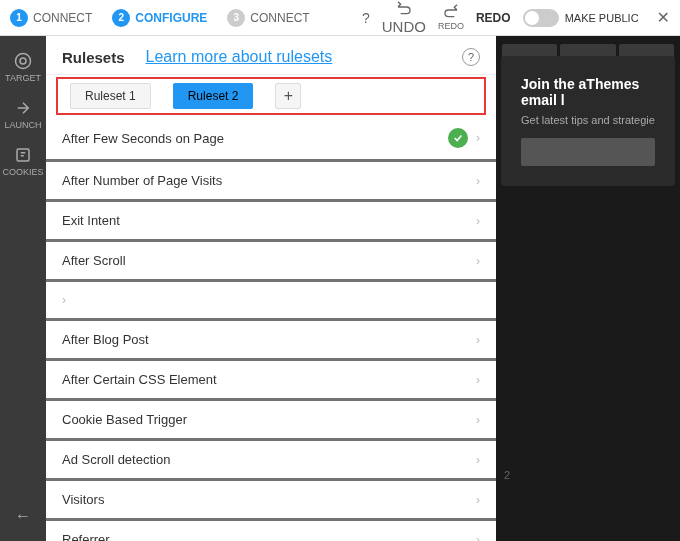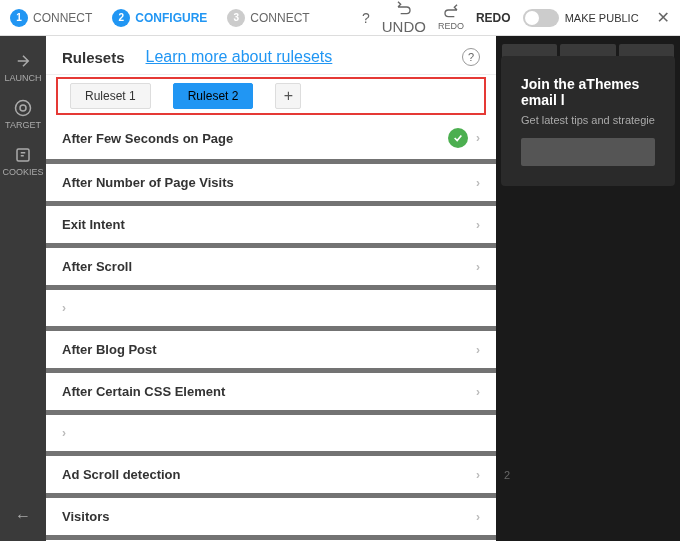--- a/index.html
+++ b/index.html
@@ -89,23 +89,22 @@
       font-size: 16px; color: #555; display: flex; align-items: center; justify-content: center; border-radius: 2px;
     }
     .rulesets-highlight {
       position: absolute; top: 2px; left: 10px; right: 10px; bottom: 2px;
       border: 2px solid #e53935; pointer-events: none; z-index: 10;
     }
 
     
     .trigger-list { flex: 1; }
     .trigger-item {
-      display: flex; align-items: center; padding: 11px 16px; border-bottom: 5px solid #737373;
+      display: flex; align-items: center; padding: 11px 16px; border-bottom: 3px solid #737373;
       cursor: pointer;
-      font-weight: bold;
     }
     .trigger-name { flex: 1; font-size: 13px; color: #333; }
     .trigger-chevron { color: #bbb; font-size: 12px; }
     .trigger-check {
       width: 20px; height: 20px; background: #4caf50; border-radius: 50%;
       display: flex; align-items: center; justify-content: center; margin-right: 8px;
     }
 
     
     .preview-panel {
@@ -165,30 +164,30 @@
 
     <button class="close-btn">✕</button>
   </div>
 </div>
 
 <div class="main-area">
 
   <div class="sidebar">
     <div class="sidebar-item">
       <svg viewBox="0 0 24 24" fill="none" stroke="currentColor" stroke-width="2">
-        <path d="M5 12h14M12 5l7 7-7 7"></path>
-      </svg>
-      <span>LAUNCH</span>
-    </div>
-    <div class="sidebar-item">
-      <svg viewBox="0 0 24 24" fill="none" stroke="currentColor" stroke-width="2">
         <circle cx="12" cy="12" r="10"></circle>
           <circle cx="12" cy="12" r="4"></circle>
       </svg>
       <span>TARGET</span>
+    </div>
+    <div class="sidebar-item">
+      <svg viewBox="0 0 24 24" fill="none" stroke="currentColor" stroke-width="2">
+        <path d="M5 12h14M12 5l7 7-7 7"></path>
+      </svg>
+      <span>LAUNCH</span>
     </div>
     <div class="sidebar-item">
       <svg viewBox="0 0 24 24" fill="none" stroke="currentColor" stroke-width="2">
         <rect x="4" y="4" width="16" height="16" rx="2"></rect>
           <path d="M9 9h6M9 13h4"></path>
       </svg>
       <span>COOKIES</span>
     </div>
     <div class="sidebar-bottom">
       <div class="sidebar-item">
@@ -248,20 +247,21 @@
         <span class="trigger-name">After Blog Post</span>
         <span class="trigger-chevron">›</span>
       </div>
 
       <div class="trigger-item">
         <span class="trigger-name">After Certain CSS Element</span>
         <span class="trigger-chevron">›</span>
       </div>
 
       <div class="trigger-item">
+        <span class="trigger-name">Cookie Based Trigger</span>
         <span class="trigger-chevron">›</span>
       </div>
 
       <div class="trigger-item">
         <span class="trigger-name">Ad Scroll detection</span>
         <span class="trigger-chevron">›</span>
       </div>
 
       <div class="trigger-item">
         <span class="trigger-name">Visitors</span>

